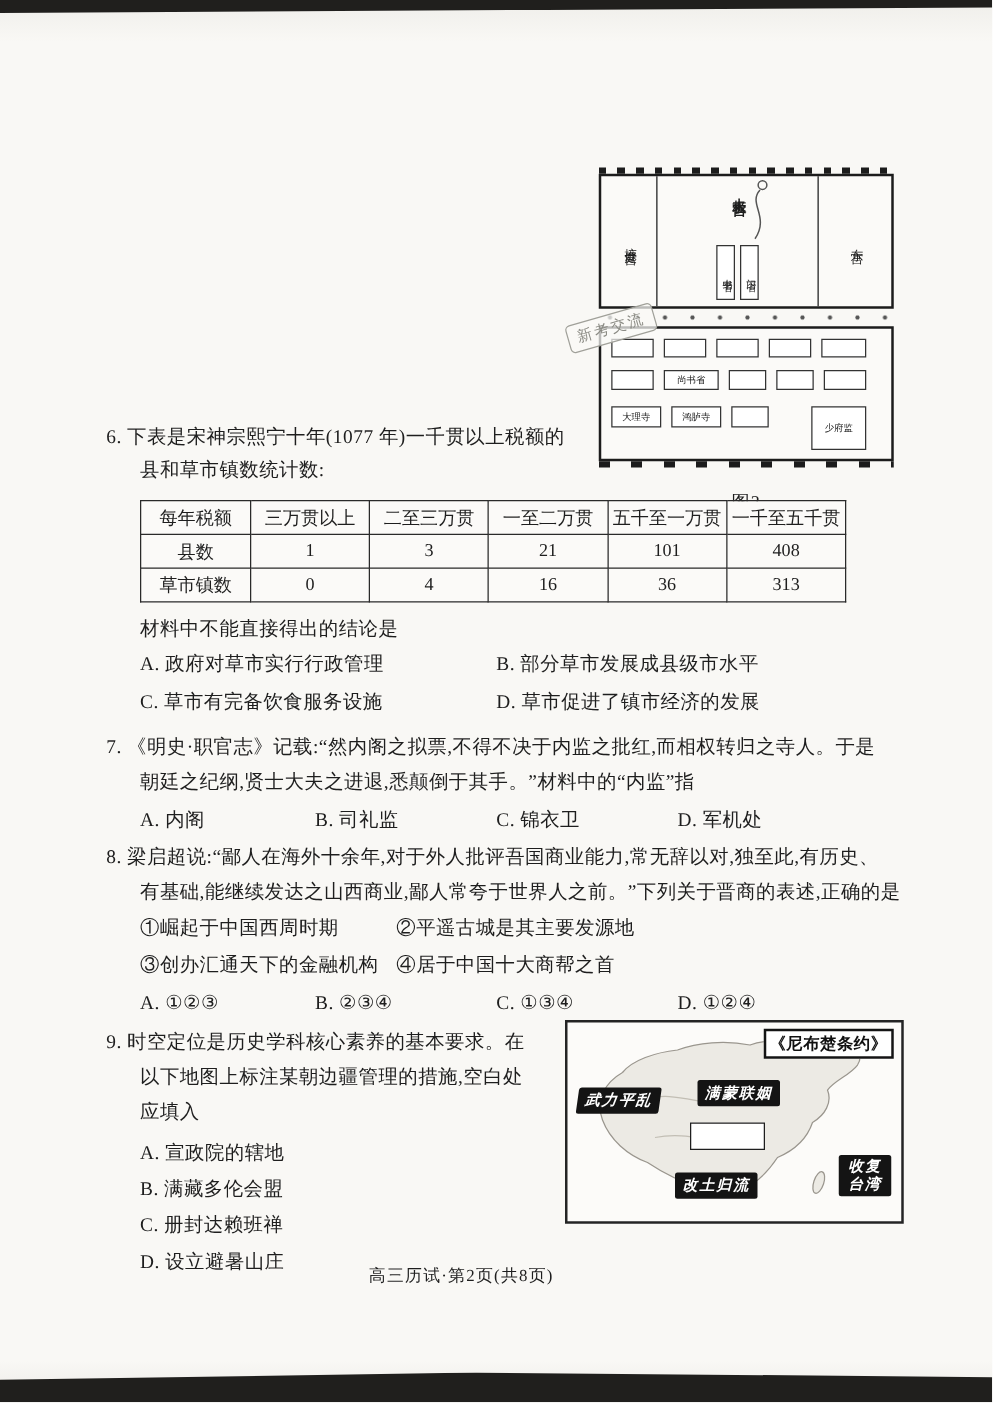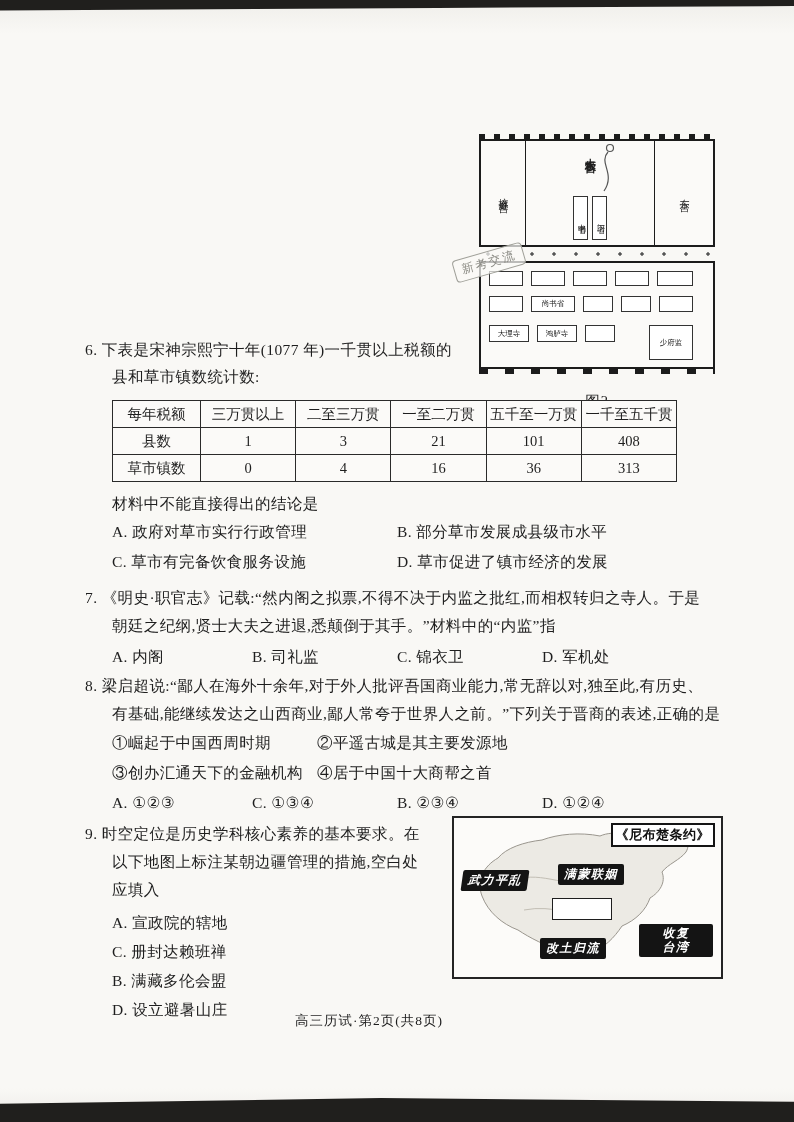--- a/index.html
+++ b/index.html
@@ -63,21 +63,21 @@
 
   
   .map{position:absolute; left:452px; top:816px; width:271px; height:163px; margin:0;
     border:2px solid #242424; background:#fcfbf9; box-sizing:border-box;}
   .mapsvg{position:absolute; left:0; top:0;}
   .mlabel{position:absolute; font-family:"Liberation Sans","DejaVu Sans",sans-serif; white-space:nowrap;}
   .mlabel.black{background:#141414; color:#fff; font-weight:700; font-style:italic; font-size:12px;
     padding:2px 6px; letter-spacing:1.5px; border-radius:2px;}
   .mlabel.treaty{top:5px; right:6px; font-size:13px; font-weight:700; color:#111;
     background:#ffffff; border:2px solid #141414; padding:1px 3px; letter-spacing:.5px;}
-  .mlabel.two{white-space:normal; width:34px; text-align:center; line-height:1.2; padding:2px 20px;}
+  .mlabel.two{white-space:normal; width:34px; text-align:center; line-height:1.2; padding:2px 4px;}
   .blankbox{position:absolute; width:58px; height:20px; background:#ffffff; border:1.5px solid #1e1e1e;}
 
   .footer{position:absolute; left:0; right:0; top:1012px; text-align:center; font-size:13.5px;
     letter-spacing:1px; transform:translateX(-28px);}
 </style>
 </head>
 <body>
 
 <div class="page">
   <div class="edge top"></div>
@@ -191,33 +191,33 @@
     <div class="itemrow">
       <span class="i1">①崛起于中国西周时期</span>
       <span>②平遥古城是其主要发源地</span>
     </div>
     <div class="itemrow">
       <span class="i1">③创办汇通天下的金融机构</span>
       <span>④居于中国十大商帮之首</span>
     </div>
     <div class="optrow">
       <span class="o140">A. ①②③</span>
+      <span class="o145">B. ②③④</span>
       <span class="o145">C. ①③④</span>
-      <span class="o145">B. ②③④</span>
       <span>D. ①②④</span>
     </div>
   </section>
 
   <section class="blk" style="left:85px; top:820px; width:370px;">
     <div class="ln" style="line-height:28px;">9. 时空定位是历史学科核心素养的基本要求。在</div>
     <div class="ln ind" style="line-height:28px;">以下地图上标注某朝边疆管理的措施,空白处</div>
     <div class="ln ind" style="line-height:28px;">应填入</div>
     <div class="q5opt" style="line-height:29px; margin-top:4px;">A. 宣政院的辖地</div>
+    <div class="q5opt" style="line-height:29px;">B. 满藏多伦会盟</div>
     <div class="q5opt" style="line-height:29px;">C. 册封达赖班禅</div>
-    <div class="q5opt" style="line-height:29px;">B. 满藏多伦会盟</div>
     <div class="q5opt" style="line-height:29px;">D. 设立避暑山庄</div>
   </section>
 
   <figure class="map">
     <svg class="mapsvg" width="256" height="159" viewBox="0 0 256 159">
       <path d="M 28 78 C 22 62 30 48 44 40 C 52 30 70 24 88 22 C 104 16 126 14 146 18
                C 160 12 178 16 188 26 C 192 18 204 10 216 12 C 230 14 238 24 232 34
                C 226 42 214 46 208 54 C 212 64 206 74 196 80 C 192 92 182 102 168 108
                C 160 120 150 130 138 134 C 128 142 114 140 106 132 C 92 128 76 120 64 112
                C 48 106 34 94 28 78 Z" fill="#eceae4" stroke="#9a968e" stroke-width="1"></path>

